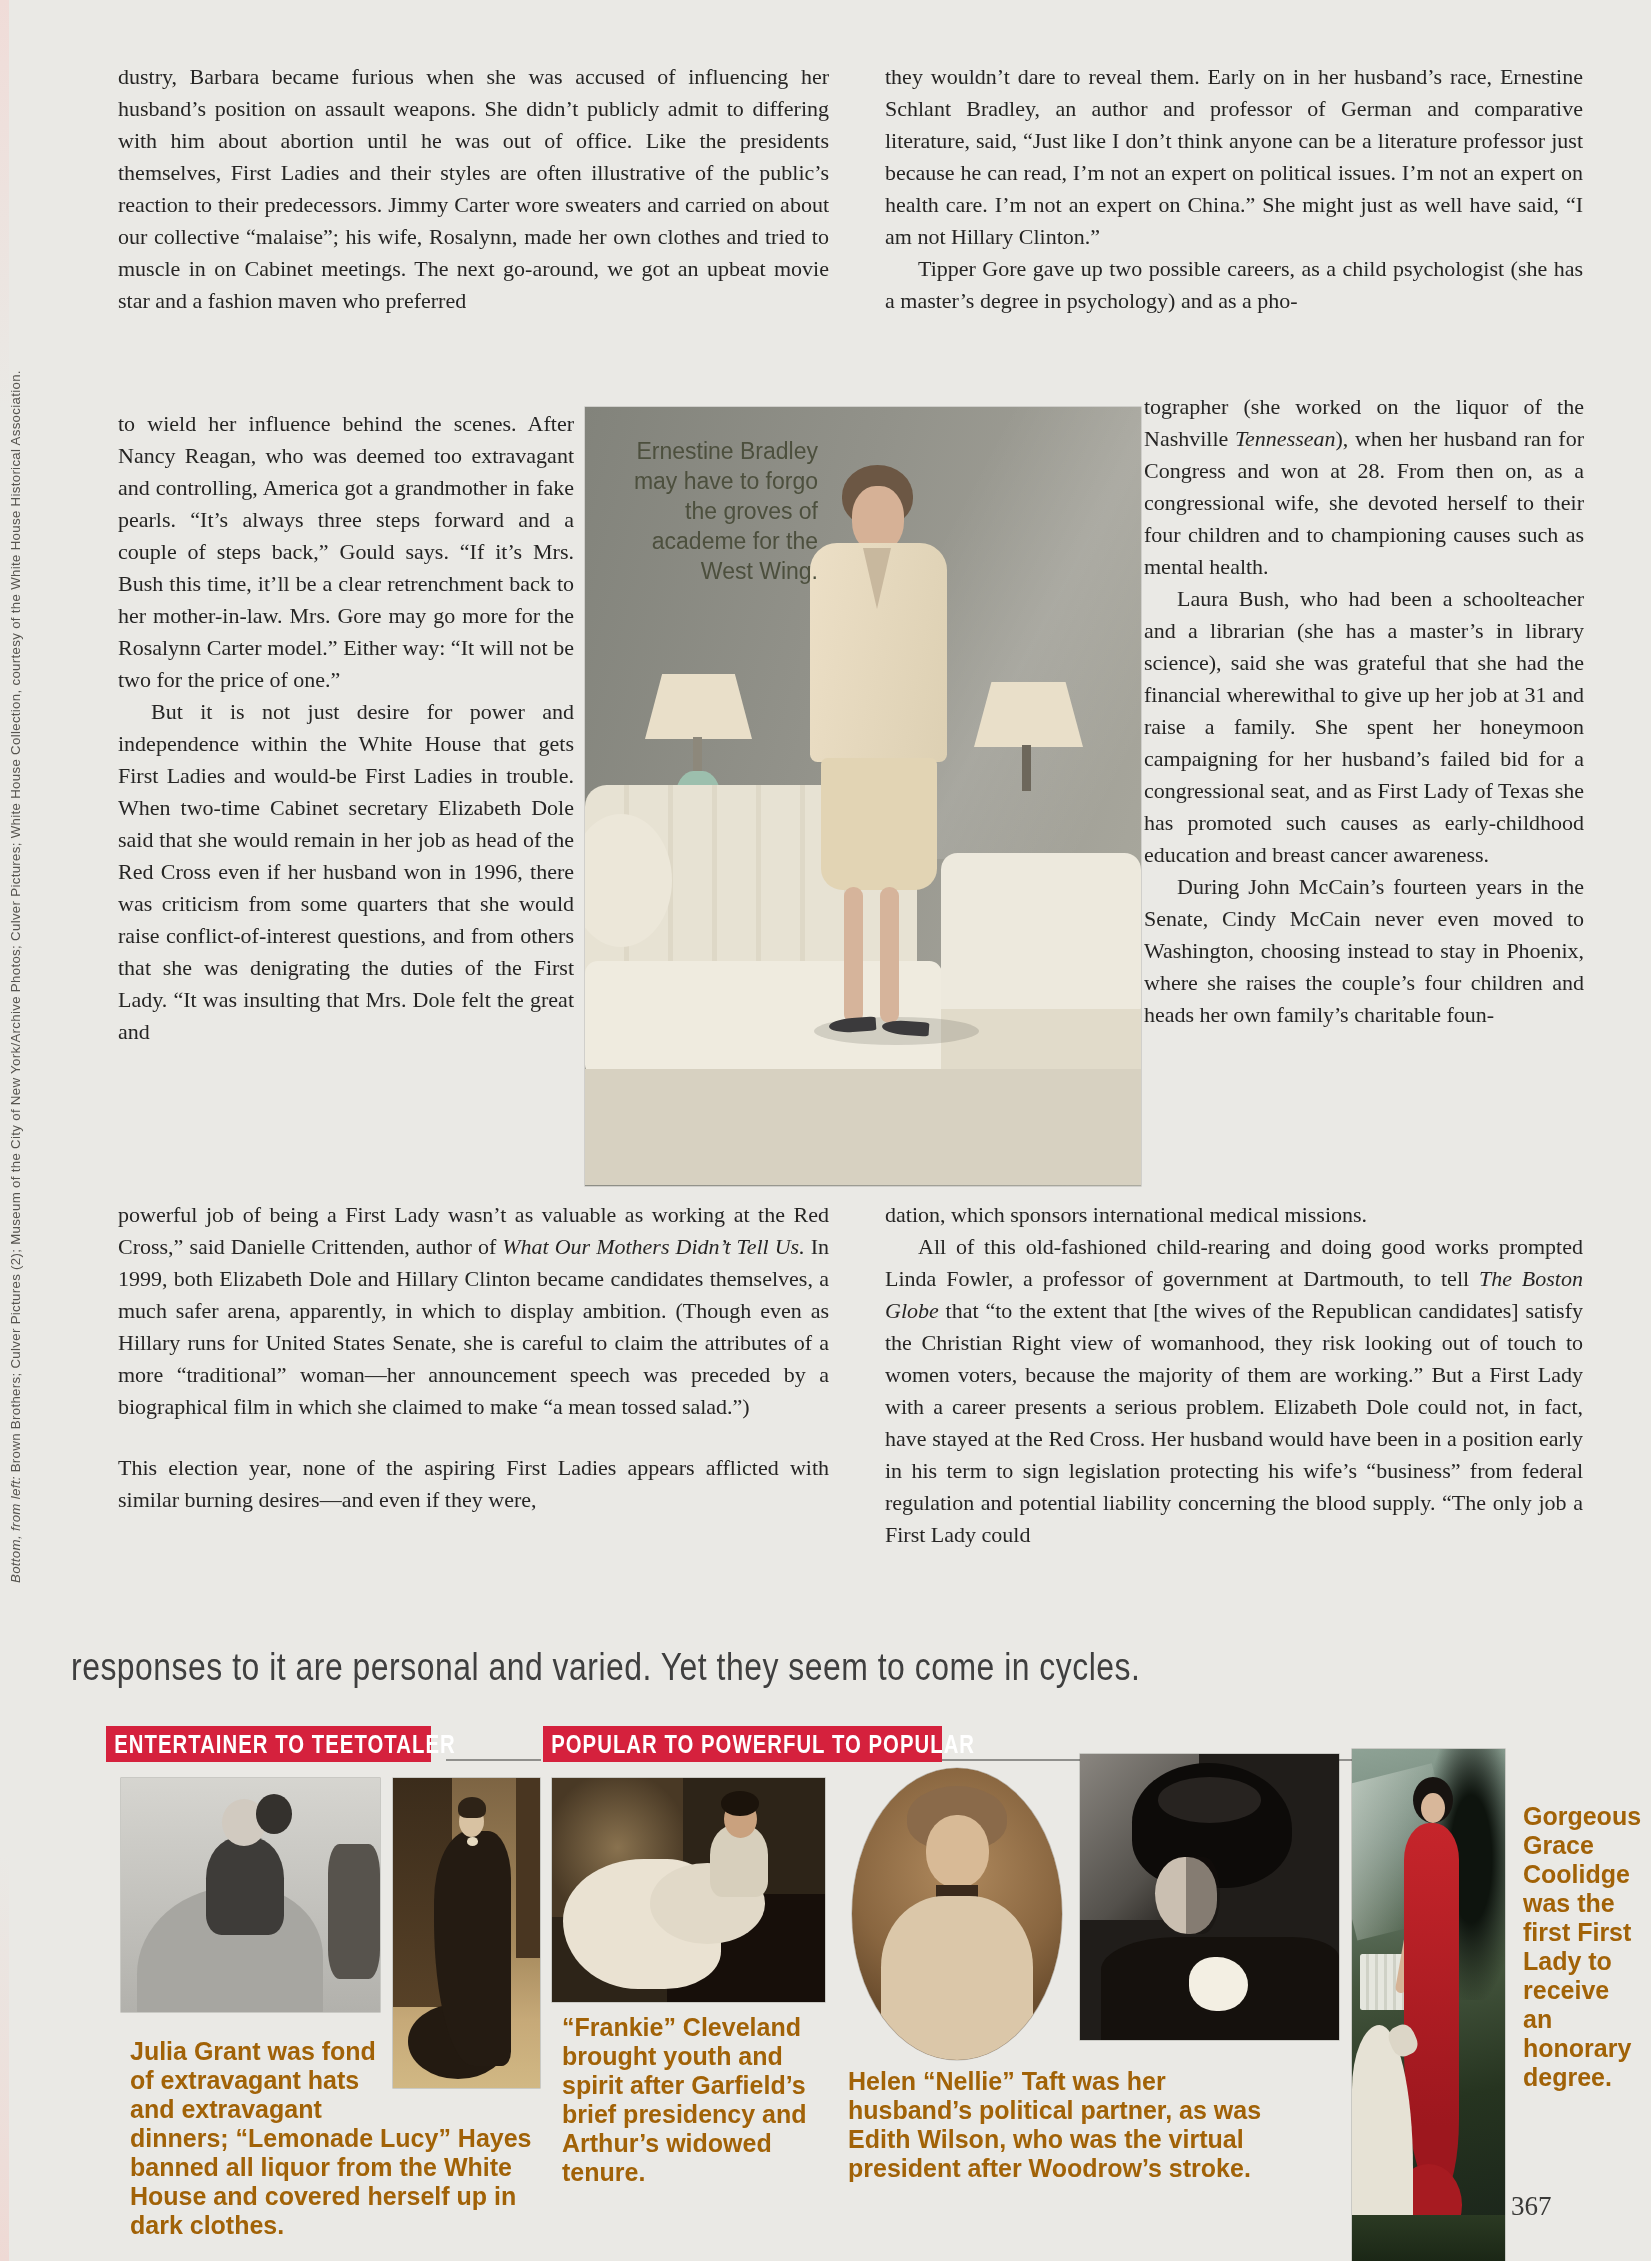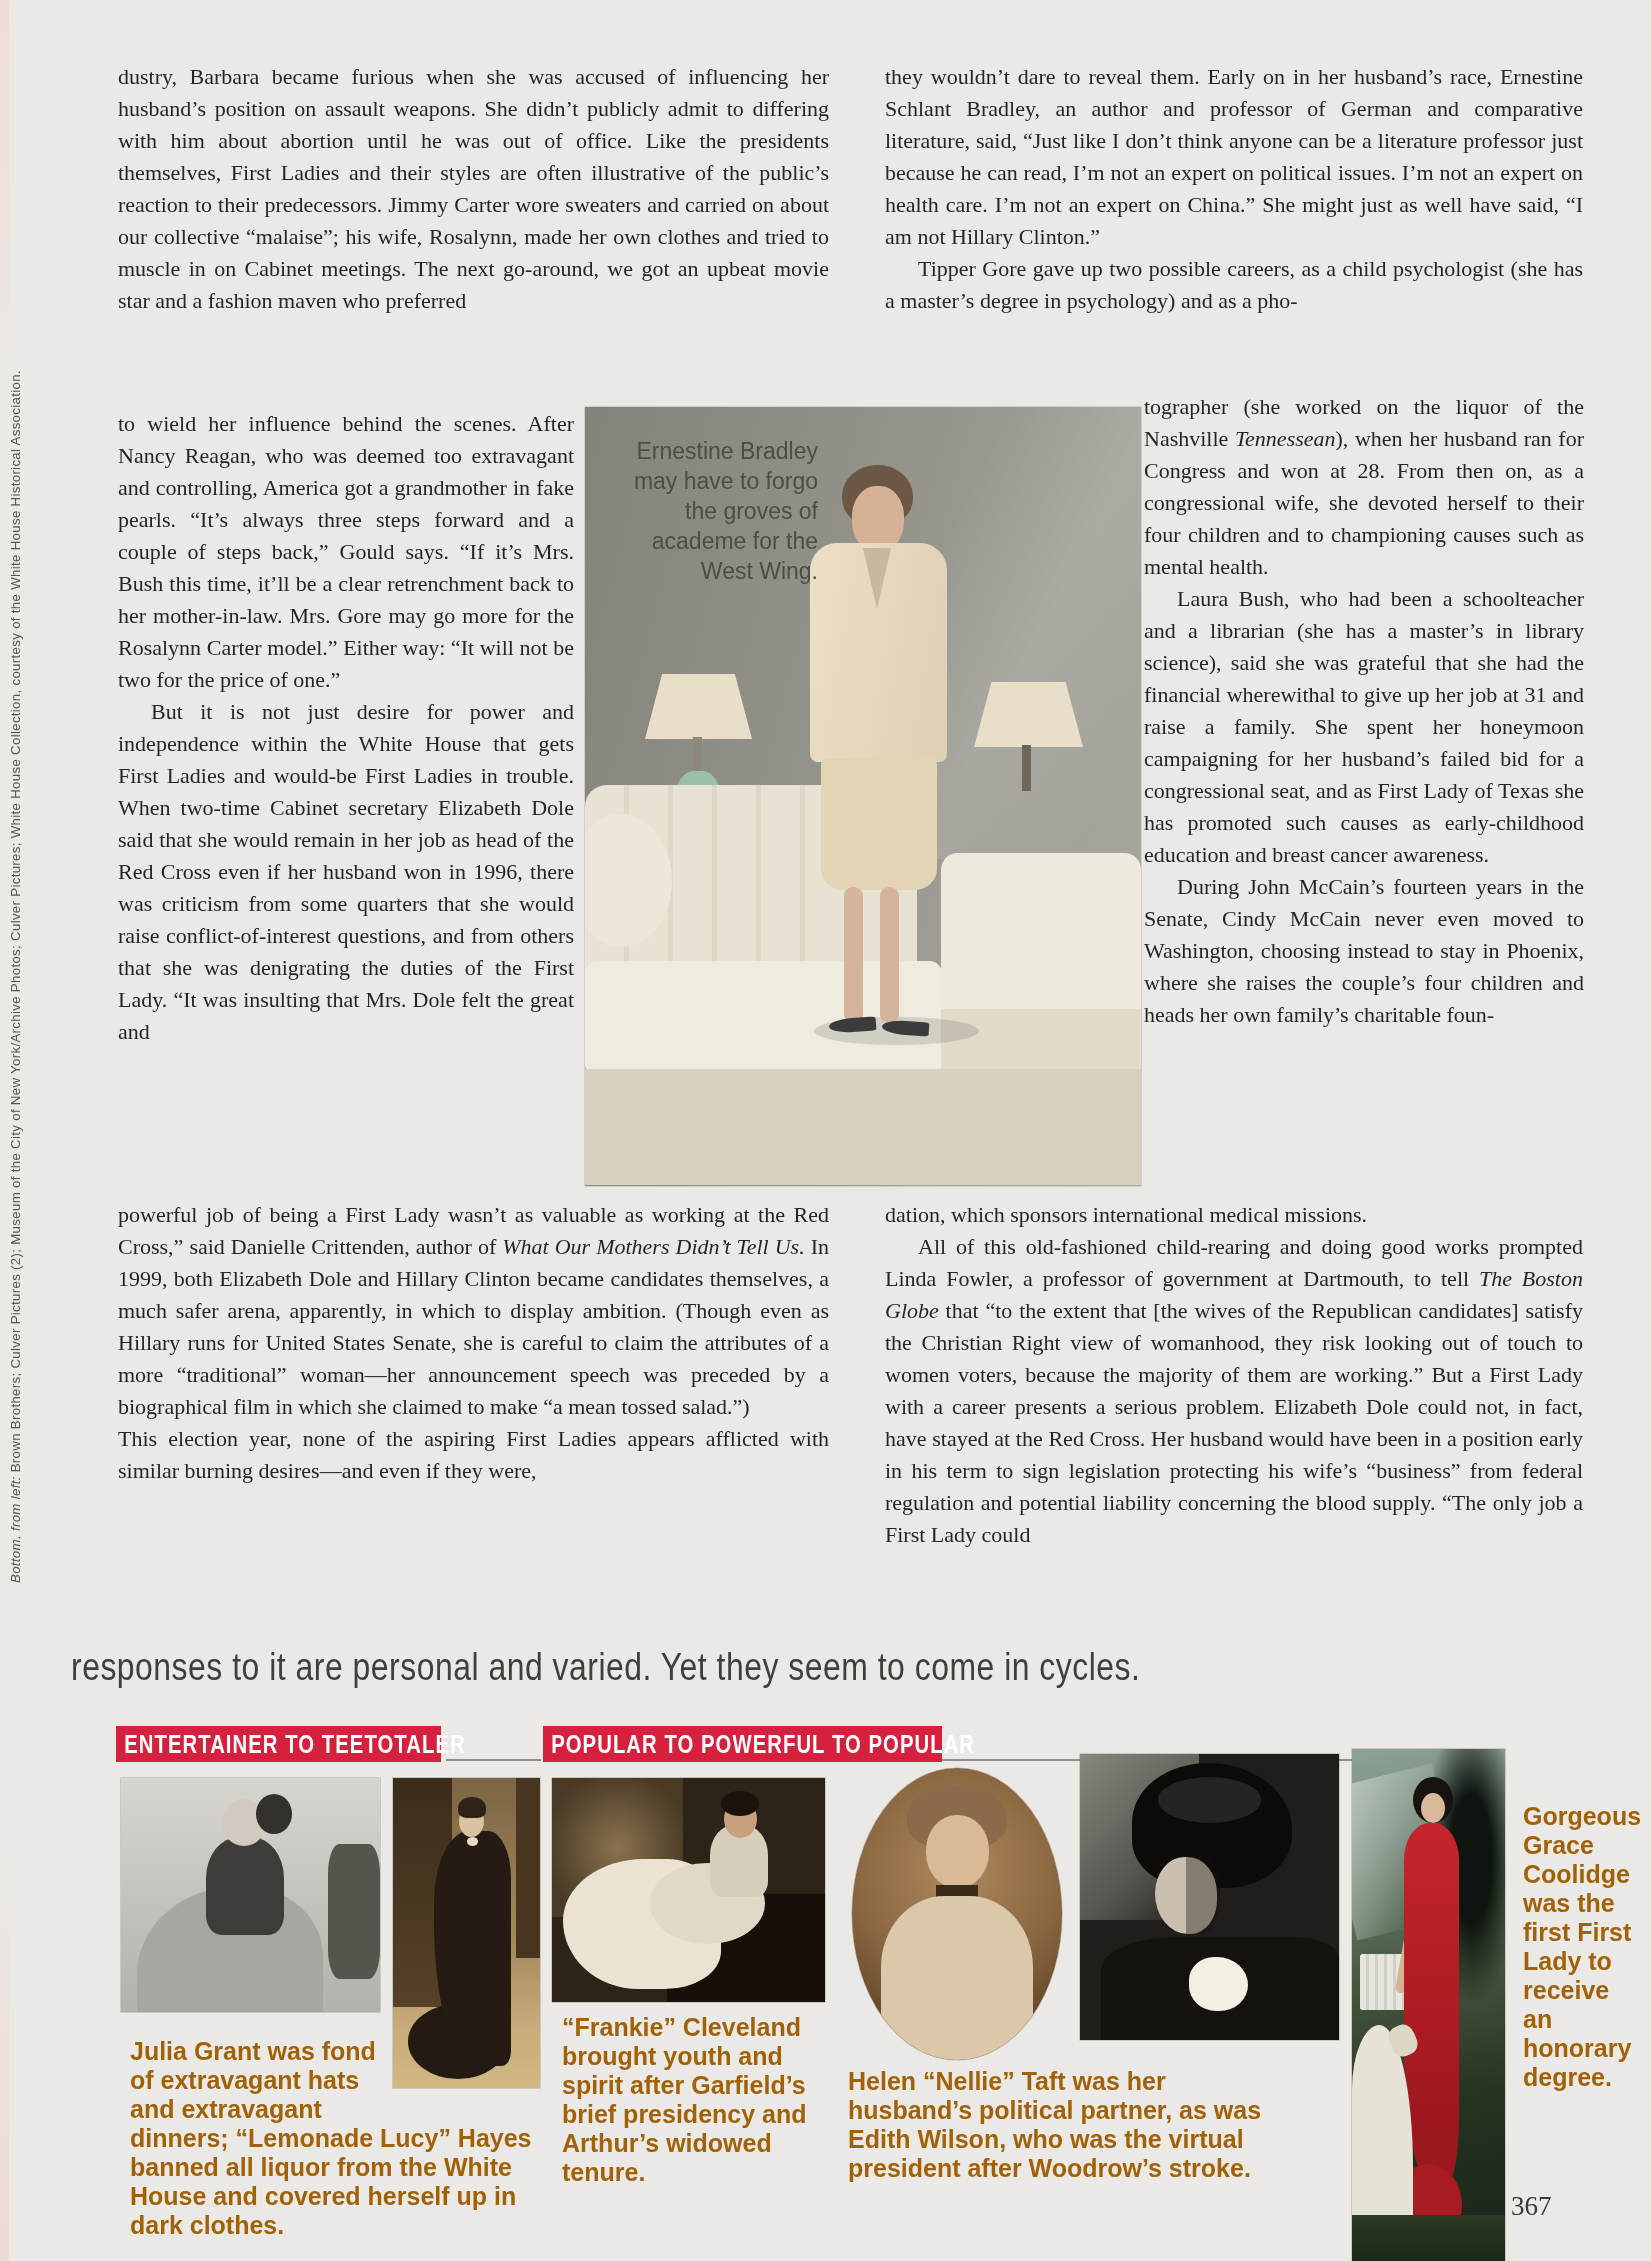--- a/index.html
+++ b/index.html
@@ -5,21 +5,21 @@
   html,body{margin:0;padding:0;background:#6e6e6e;}
   #page{position:relative;width:1652px;height:2261px;background:#eae9e5;
         font-family:"Liberation Serif",serif;overflow:hidden;}
   #page-edge{position:absolute;left:0;top:0;width:9px;height:100%;
         background:linear-gradient(180deg,#f0dcd8 0%,#eae9e5 18%,#eae9e5 82%,#eed9d4 100%);}
 
   
   .col{position:absolute;text-align:justify;font-size:22px;line-height:32px;color:#262524;}
   .col p{margin:0;padding:0;}
   .col p.indent{text-indent:33px;}
-  .col p.space-before{}
+  .col p.space-before{margin-top:29px;}
   .it{font-style:italic;}
 
   #left-top{left:118px;top:61px;width:711px;}
   #left-narrow{left:118px;top:408px;width:456px;}
   #left-bottom{left:118px;top:1199px;width:711px;}
   #right-top{left:885px;top:61px;width:698px;}
   #right-narrow{left:1144px;top:391px;width:440px;}
   #right-bottom{left:885px;top:1199px;width:698px;}
 
   
@@ -69,21 +69,21 @@
   
   #deck{position:absolute;left:71px;top:1646px;width:1576px;color:#3f3f3f;
         font-family:"Liberation Sans",sans-serif;font-size:38px;}
   #deck span{display:inline-block;transform:scaleX(.84);transform-origin:left center;white-space:nowrap;letter-spacing:0.6px;}
 
   
   .banner{position:absolute;top:1726px;height:36px;background:#d5213d;color:#ffffff;
           font-family:"Liberation Sans",sans-serif;font-weight:bold;font-size:25.4px;line-height:36px;}
   .banner span{display:inline-block;transform:scaleX(.8);transform-origin:left center;
           white-space:nowrap;padding-left:10.2px;letter-spacing:1.3px;}
-  #banner-1{left:116px;width:325px;text-decoration:underline;}
+  #banner-1{left:106px;width:325px;text-decoration:underline;}
   #banner-2{left:543px;width:399px;}
   .rule{position:absolute;top:1759px;height:1.9px;background:#8f8f8c;}
   #rule-1{left:446px;width:95px;}
   #rule-2{left:942px;width:549px;}
 
   
   .bphoto{position:absolute;overflow:hidden;box-shadow:0 0 0 0.6px rgba(60,55,50,.3);}
   .part{position:absolute;}
 
   #julia-photo{left:121px;top:1778px;width:259px;height:234px;

